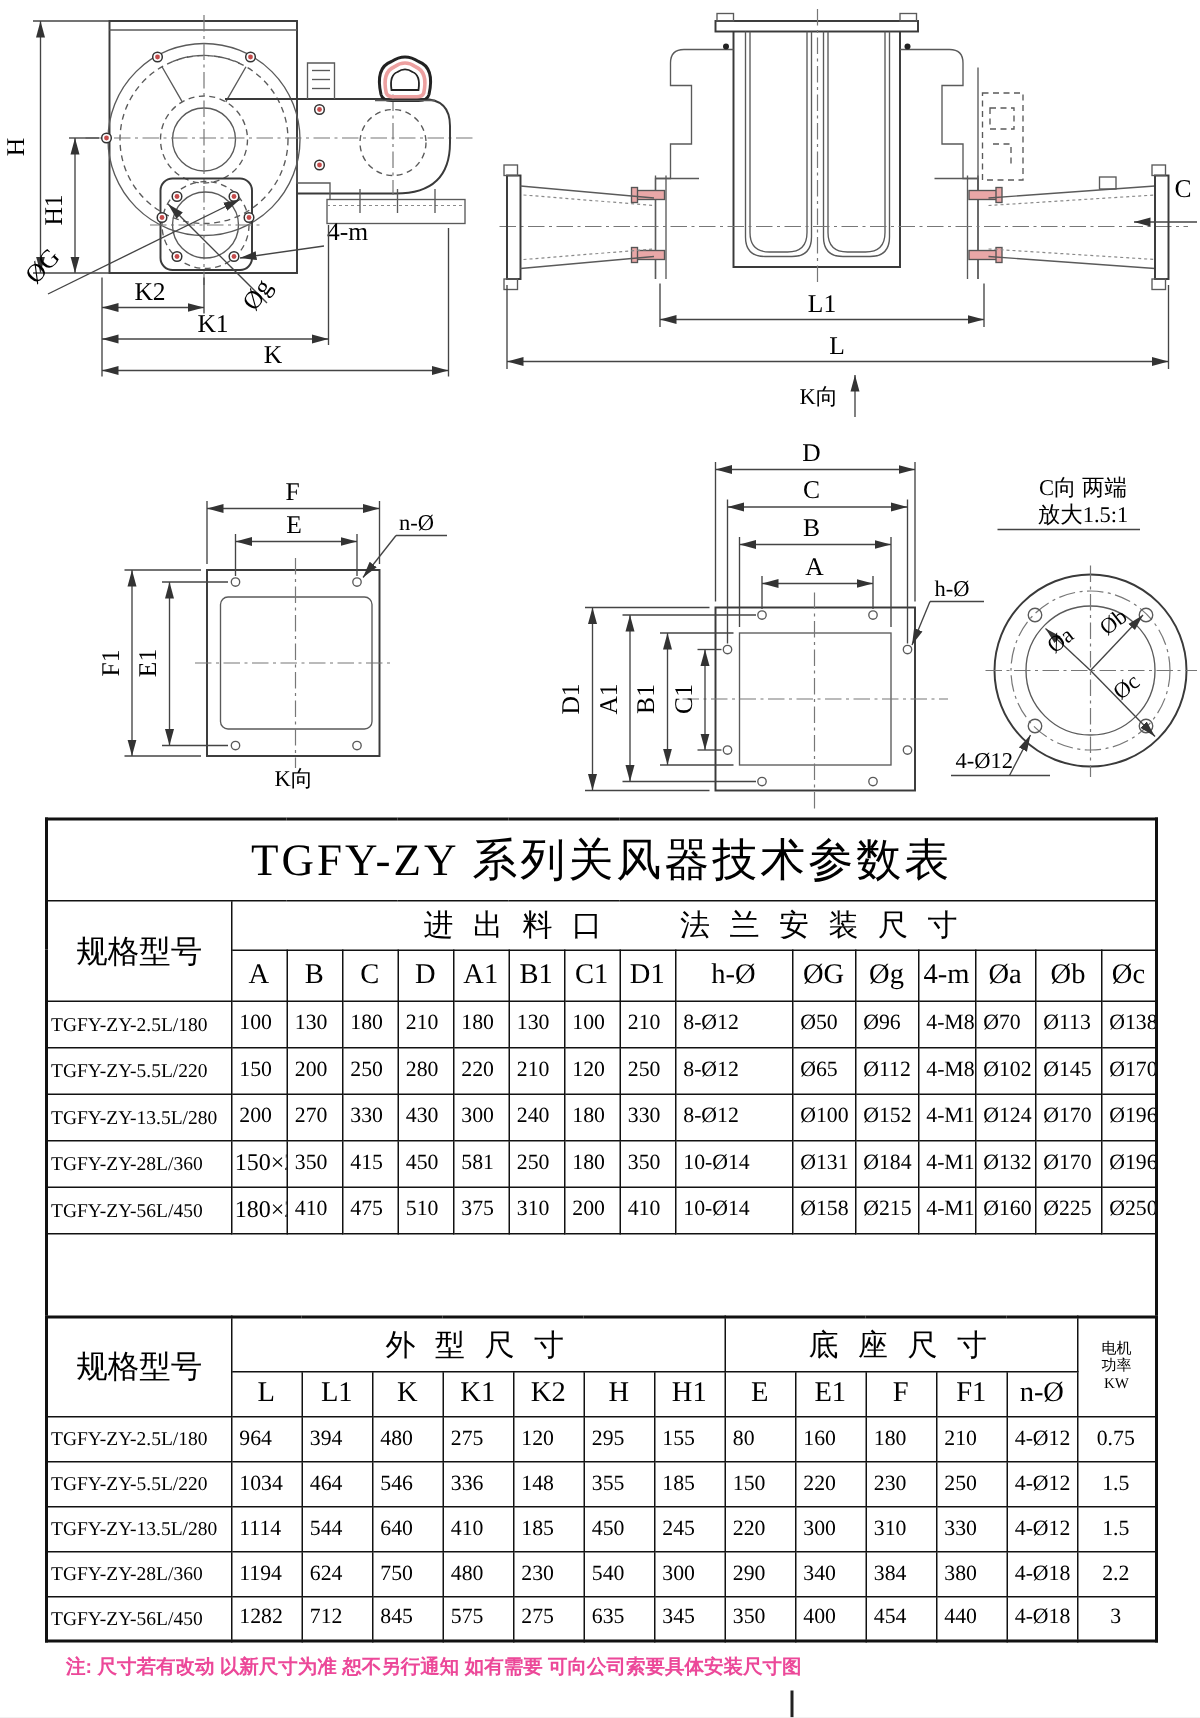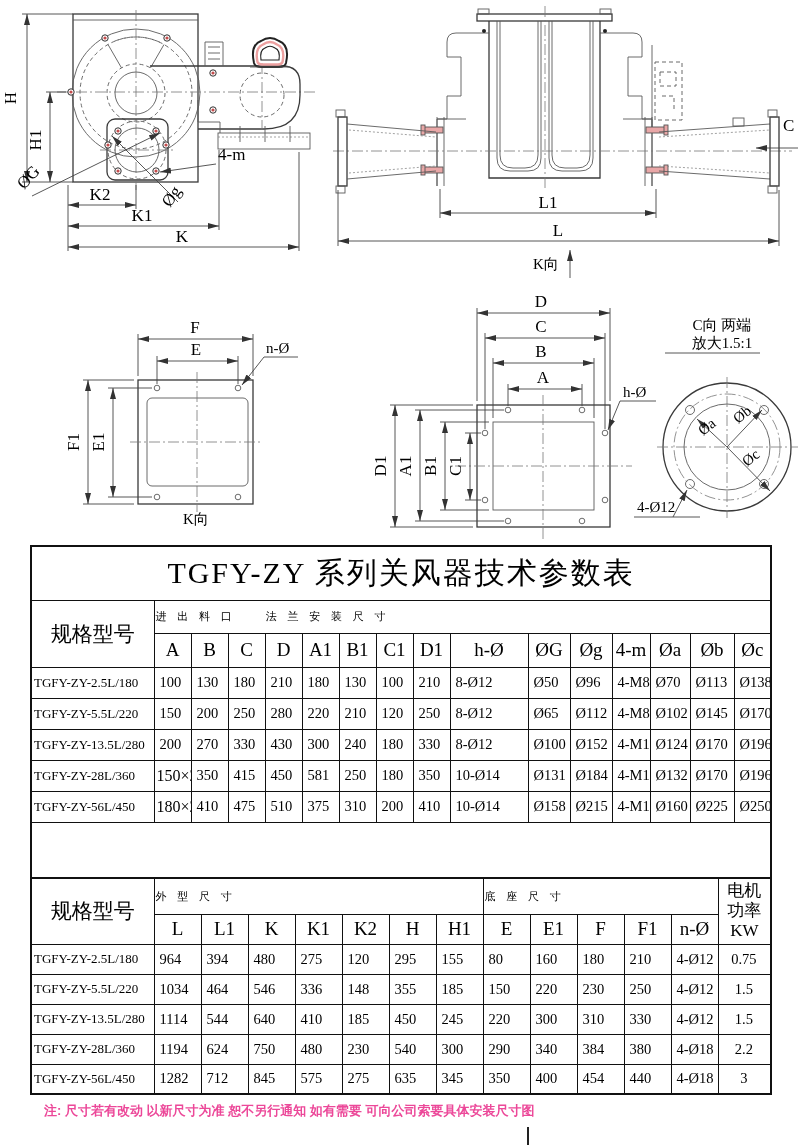--- a/index.html
+++ b/index.html
@@ -20,30 +20,30 @@
   text.dlc{font-family:"Liberation Serif","DejaVu Serif",serif;font-size:15px;fill:#000}
 
   
   table{border-collapse:collapse;table-layout:fixed;background:#fff;}
   .t1{position:absolute;left:30px;top:545px;width:740px;border:2px solid #111;}
   .t2{position:absolute;left:30px;top:877px;width:740px;border:2px solid #111;}
   td{border:1px solid #111;box-sizing:border-box;overflow:hidden;white-space:nowrap;
      font-family:"Liberation Serif","DejaVu Serif",serif;}
   td.tt{height:54px;text-align:center;font-size:30px;letter-spacing:2px;border-bottom:1px solid #111;}
   td.spec{text-align:center;font-size:21px;}
-  td.grp{height:33px;font-size:11px;letter-spacing:4px;}
+  td.grp{height:33px;text-align:center;font-size:20px;letter-spacing:4px;}
   td.col{height:34px;text-align:center;font-size:19px;}
   td.v{height:31px;font-size:14.5px;padding-left:5px;text-align:left;}
   td.m{font-size:13px;padding-left:2px;text-align:left;}
   td.sm{font-size:16px;padding-left:2px;}
   td.er{height:57px;}
   .t2 td.grp{height:36px;}
   .t2 td.col{height:30px;}
   .t2 td.v{height:30px;}
-  td.mot{font-size:17px;text-align:center;line-height:1.18;padding:0 1px;}
+  td.mot{font-size:10px;text-align:center;line-height:1.18;padding:0 1px;}
   td.kw{text-align:center;padding-left:0;}
 
   .note{position:absolute;left:44px;top:1102px;font:bold 13px "Liberation Sans","DejaVu Sans",sans-serif;color:#ec4899;}
   .tick{position:absolute;left:527px;top:1127px;width:2px;height:18px;background:#222;}
 </style>
 </head>
 <body>
 
 <div class="page">
 

